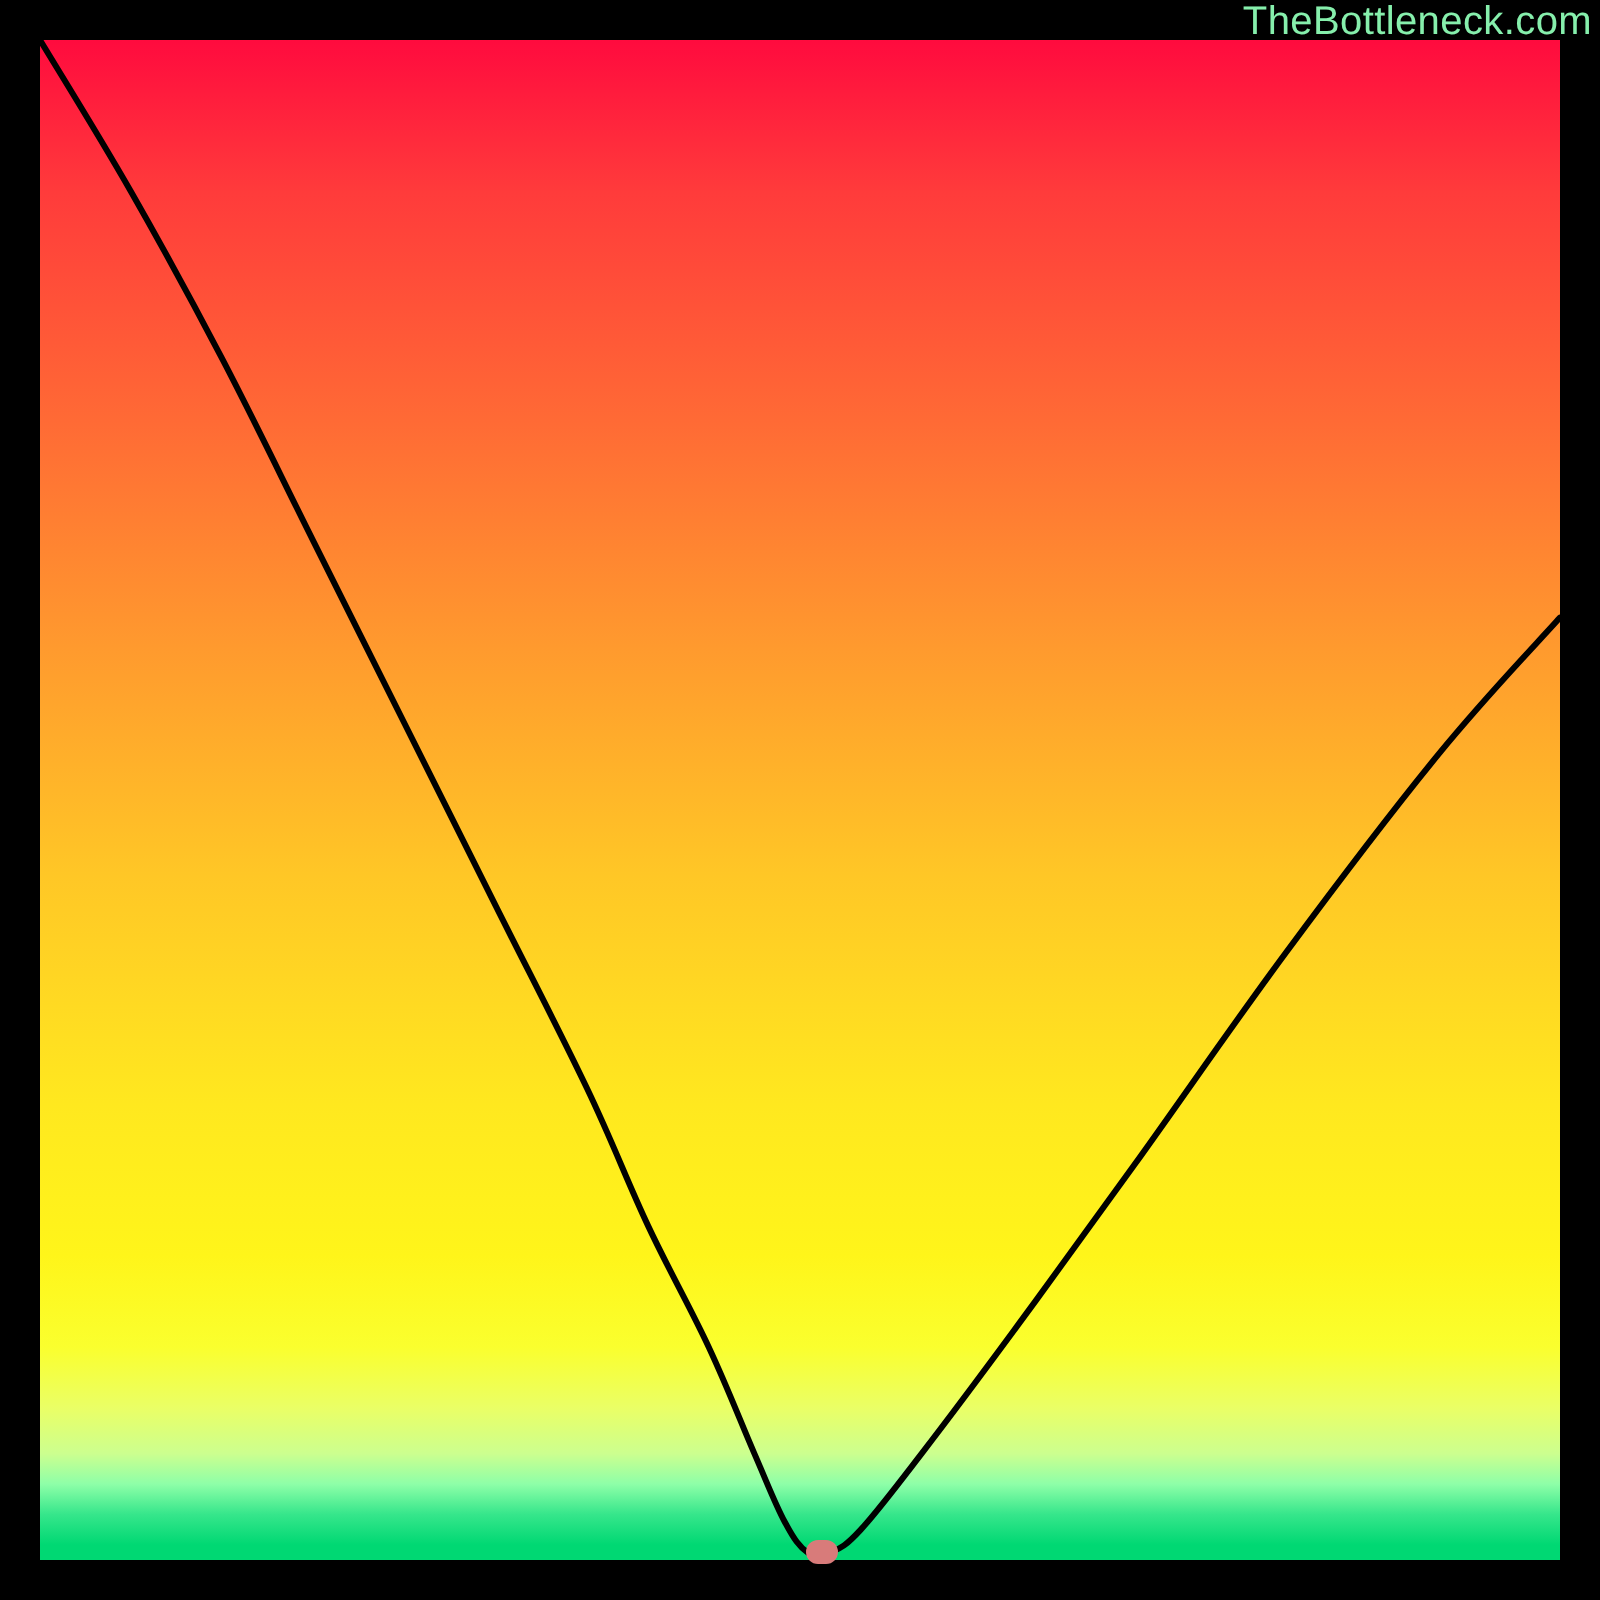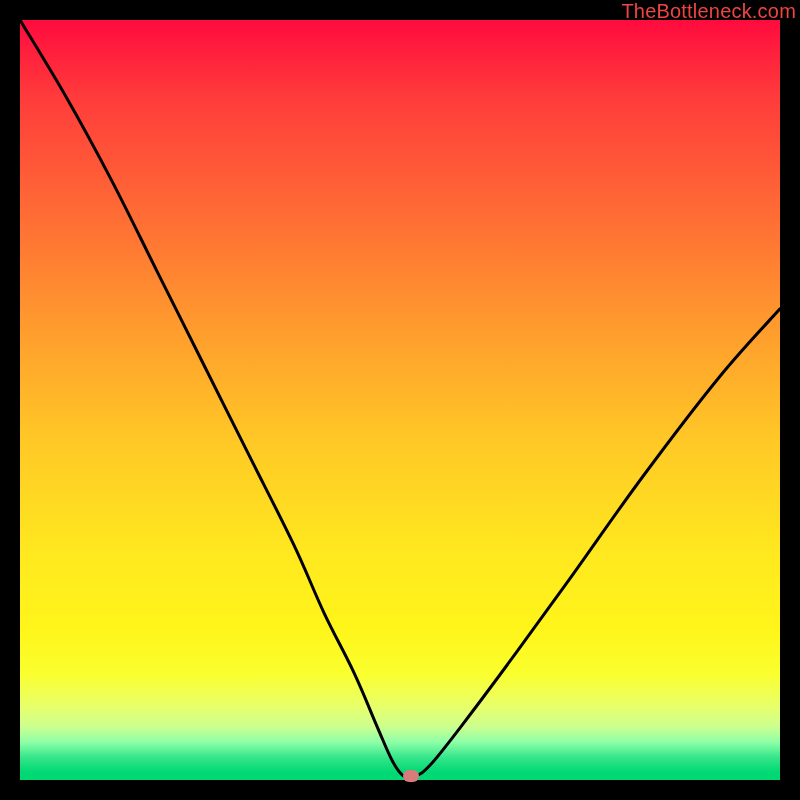--- a/index.html
+++ b/index.html
@@ -39,21 +39,21 @@
       #00d873 99%,
       #00d873 100%
     );
   }
   .watermark {
     position: absolute;
     top: 0px;
     right: 4px;
     font-size: 20px;
     font-weight: 500;
-    color: #ef4444;
+    color: #86efac;
     letter-spacing: 0.2px;
     user-select: none;
   }
   svg.curve {
     position: absolute;
     left: 0;
     top: 0;
     width: 760px;
     height: 760px;
   }

